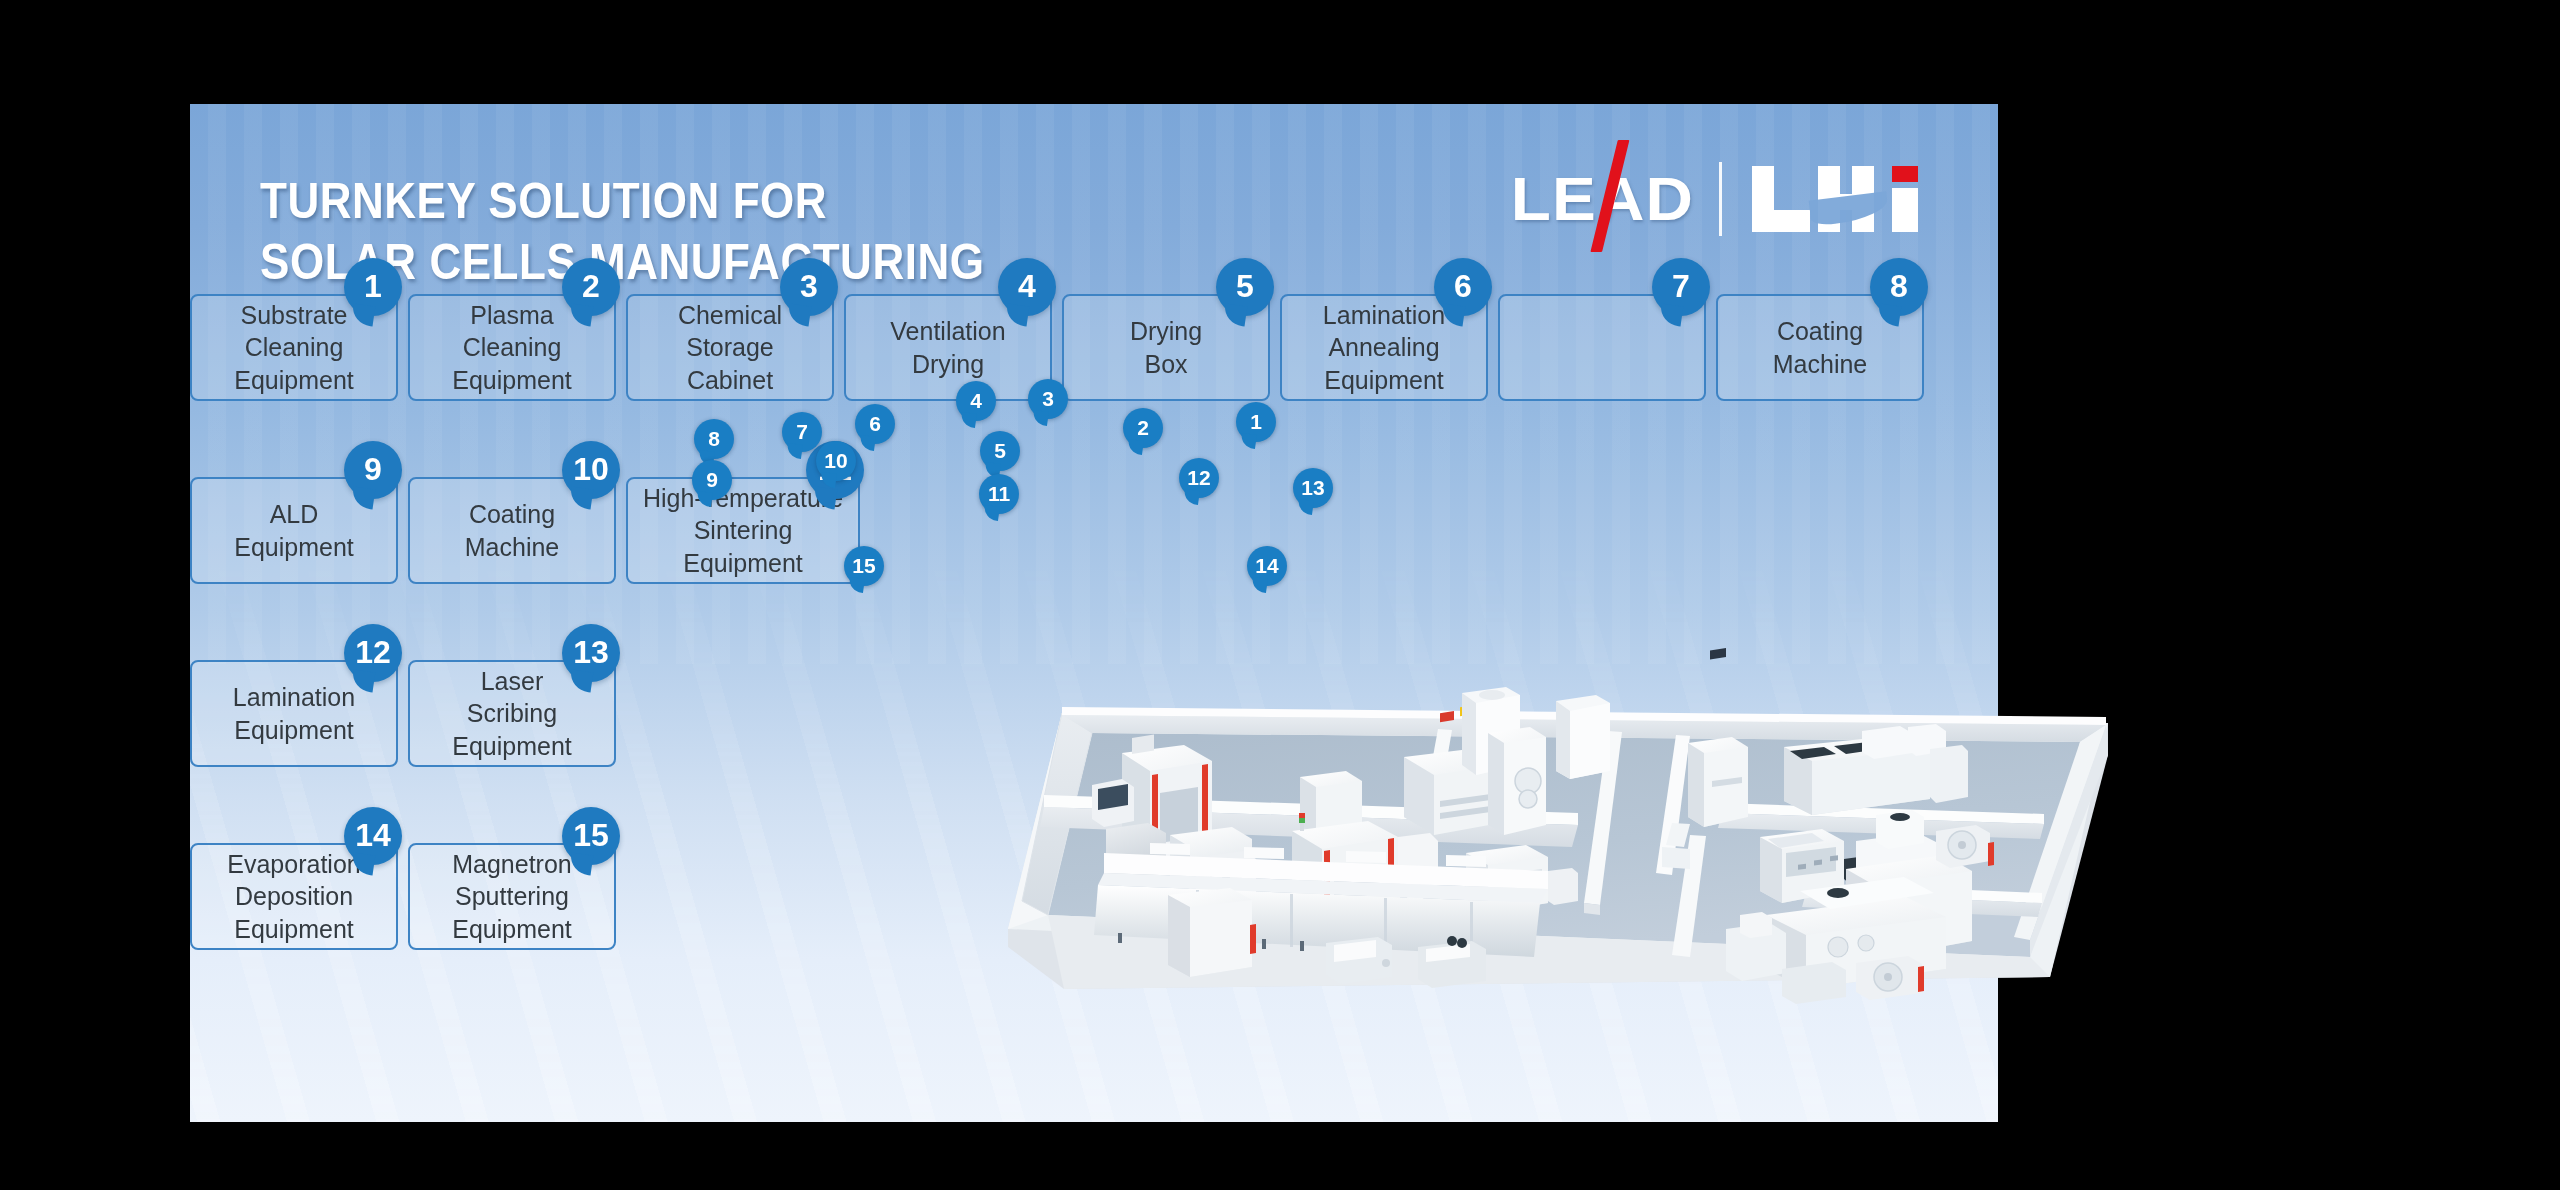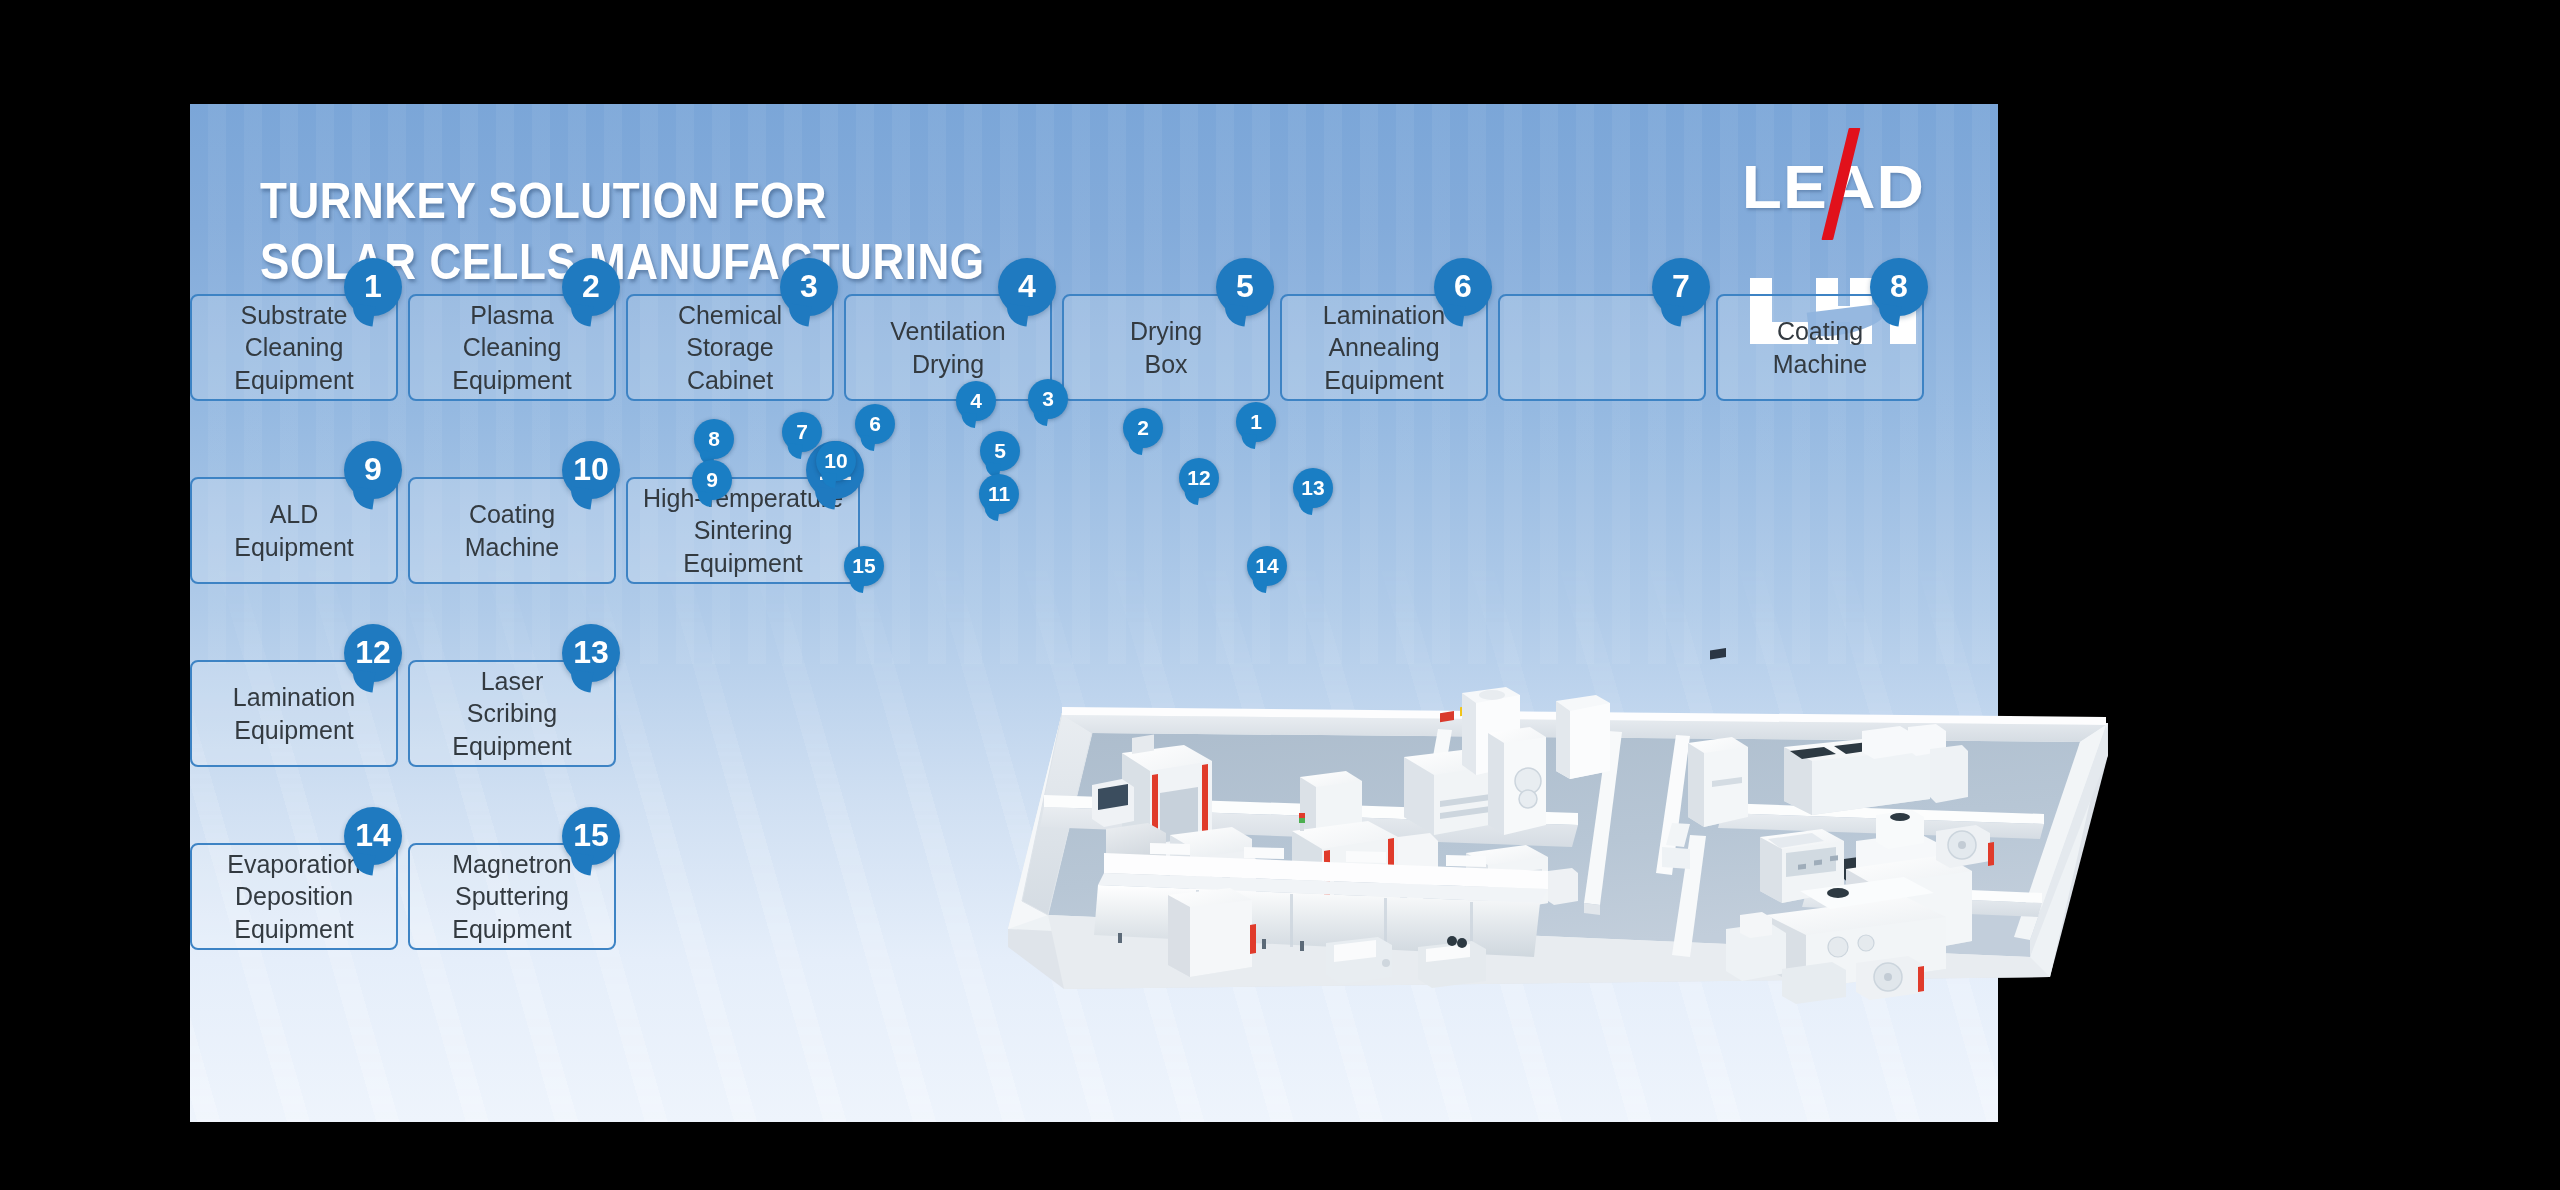--- a/index.html
+++ b/index.html
@@ -73,21 +73,21 @@
     text-shadow: 2px 3px 4px rgba(40,70,110,.45);
     transform: scaleX(.88);
     transform-origin: left top;
     white-space: pre-line;
   }
 
   
   #logo {
     position: absolute; right: 78px; top: 52px;
     height: 86px;
-    display: flex; align-items: center; gap: 30px; flex-direction: column;
+    display: flex; align-items: center; gap: 30px;
   }
   .logo-lead {
     position: relative;
     color: #fff;
     font-size: 62px; font-weight: 800;
     letter-spacing: 1px;
     line-height: 1;
     transform: scaleX(1.06);
     text-shadow: 1px 2px 3px rgba(40,70,110,.35);
   }

